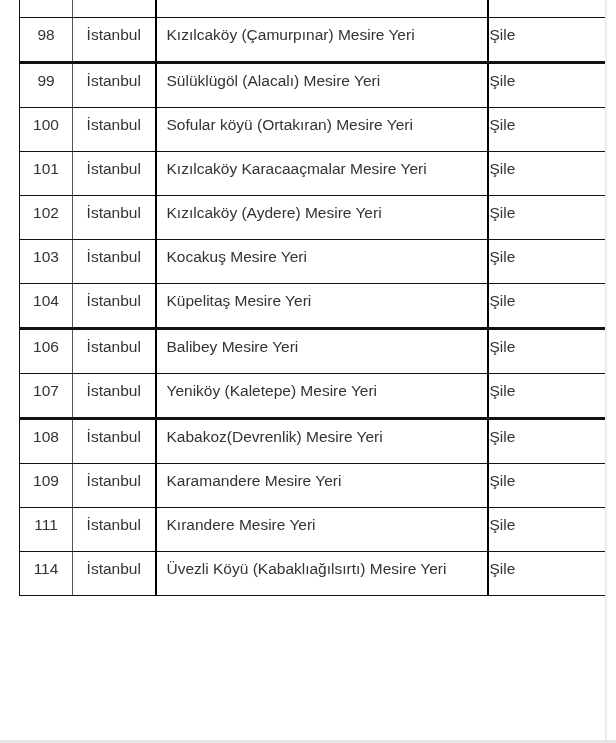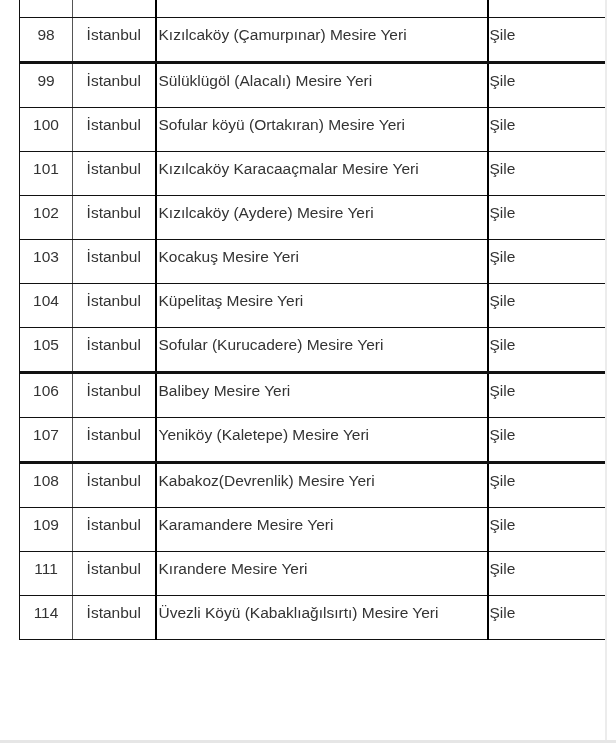--- a/index.html
+++ b/index.html
@@ -46,21 +46,21 @@
       border-right: 1.5px solid #555555;
     }
     td.city {
       text-align: center;
       padding-top: 8px;
       border-left: 1.5px solid #555555;
       border-right: 2.5px solid #000000;
     }
     td.name {
       text-align: left;
-      padding-left: 2px;
+      padding-left: 10px;
       padding-top: 8px;
       border-left: 2.5px solid #000000;
     }
     td.district {
       text-align: left;
       padding-left: 1px;
       padding-top: 8px;
       border-left: 2.5px solid #000000;
       border-right: 2px solid #000000;
     }
@@ -140,26 +140,20 @@
           <td class="city">İstanbul</td>
           <td class="name">Kocakuş Mesire Yeri</td>
           <td class="district">Şile</td>
         </tr>
         <tr>
           <td class="no">104</td>
           <td class="city">İstanbul</td>
           <td class="name">Küpelitaş Mesire Yeri</td>
           <td class="district">Şile</td>
         </tr>
-        <tr>
-          <td class="no">105</td>
-          <td class="city">İstanbul</td>
-          <td class="name">Sofular (Kurucadere) Mesire Yeri</td>
-          <td class="district">Şile</td>
-        </tr>
         <tr class="thick">
           <td class="no">106</td>
           <td class="city">İstanbul</td>
           <td class="name">Balibey Mesire Yeri</td>
           <td class="district">Şile</td>
         </tr>
         <tr>
           <td class="no">107</td>
           <td class="city">İstanbul</td>
           <td class="name">Yeniköy (Kaletepe) Mesire Yeri</td>

